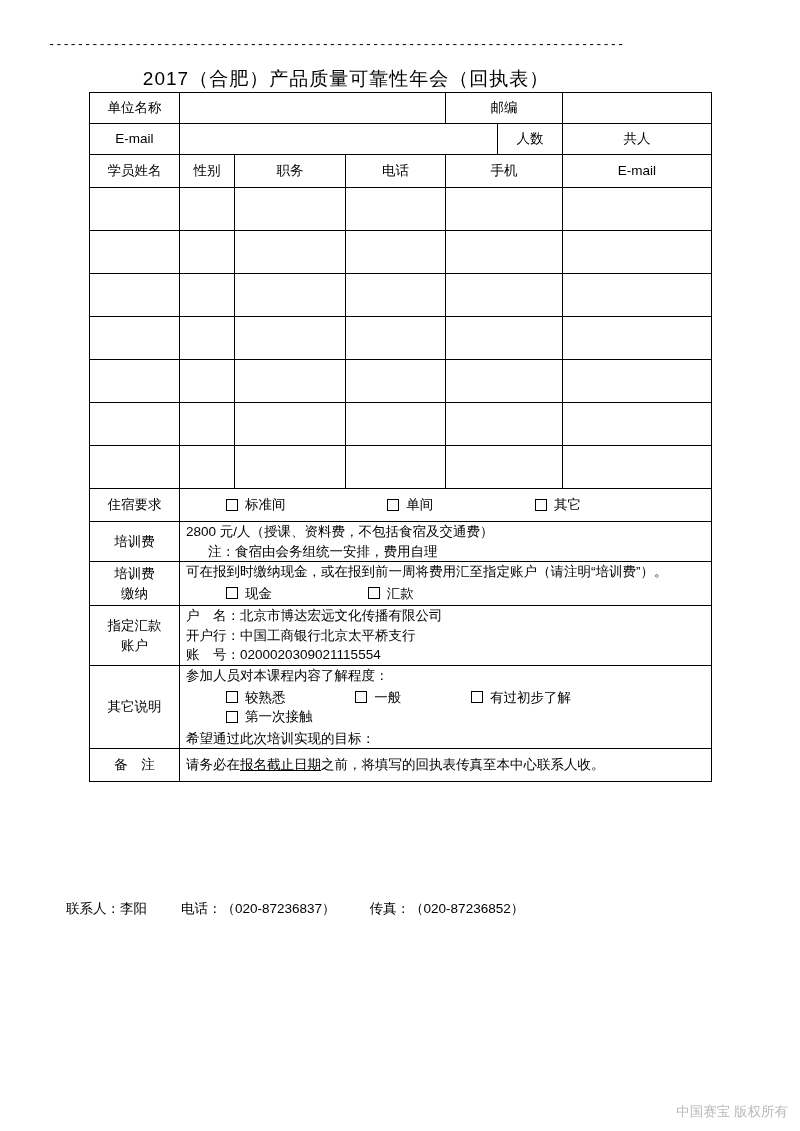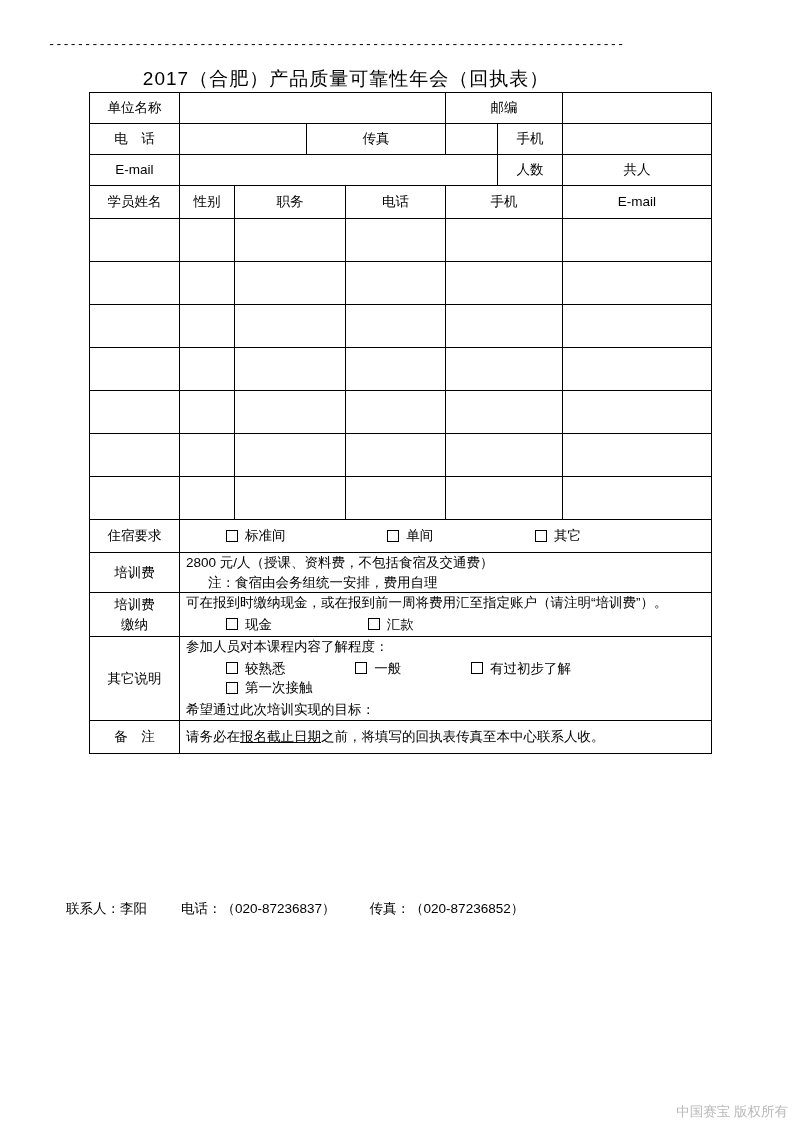--- a/index.html
+++ b/index.html
@@ -133,28 +133,20 @@
     <tbody>
         <tr>
       <td class="lbl h31">单位名称</td>
       <td colspan="4"></td>
       <td colspan="2" class="lbl">邮编</td>
       <td></td>
     </tr>
 
 
 
-    <tr>
-      <td class="lbl h31">电　话</td>
-      <td colspan="2"></td>
-      <td colspan="2" class="lbl">传真</td>
-      <td></td>
-      <td class="lbl">手机</td>
-      <td></td>
-    </tr>
 
     <tr>
       <td class="lbl h31">E-mail</td>
       <td colspan="5"></td>
       <td class="lbl">人数</td>
       <td class="ctr">共人</td>
     </tr>
 
     <tr>
       <td class="ctr h33">学员姓名</td>
@@ -246,20 +238,31 @@
       </td>
       <td colspan="7" class="cellpad">
         <span class="pay-line">可在报到时缴纳现金，或在报到前一周将费用汇至指定账户（请注明“培训费”）。</span>
         <span class="other-opts">
           <span class="opt" style="margin-right:52px"><span class="cbox"></span><span>现金</span></span>
           <span class="opt"><span class="cbox"></span><span>汇款</span></span>
         </span>
       </td>
     </tr>
 
+    <tr>
+      <td class="lbl">
+        <span class="acct-line">指定汇款</span>
+        <span class="acct-line">账户</span>
+      </td>
+      <td colspan="7" class="cellpad">
+        <span class="acct-line nowrap"><span>户　名：</span><span>北京市博达宏远文化传播有限公司</span></span>
+        <span class="acct-line nowrap"><span>开户行：</span><span>中国工商银行北京太平桥支行</span></span>
+        <span class="acct-line nowrap"><span>账　号：</span><span>0200020309021115554</span></span>
+      </td>
+    </tr>
 
     <tr>
       <td class="lbl">其它说明</td>
       <td colspan="7" class="cellpad">
         <span class="other-line">参加人员对本课程内容了解程度：</span>
         <span class="other-opts">
           <span class="opt"><span class="cbox"></span><span>较熟悉</span></span>
           <span class="opt"><span class="cbox"></span><span>一般</span></span>
           <span class="opt"><span class="cbox"></span><span>有过初步了解</span></span>
           <span class="opt"><span class="cbox"></span><span>第一次接触</span></span>

